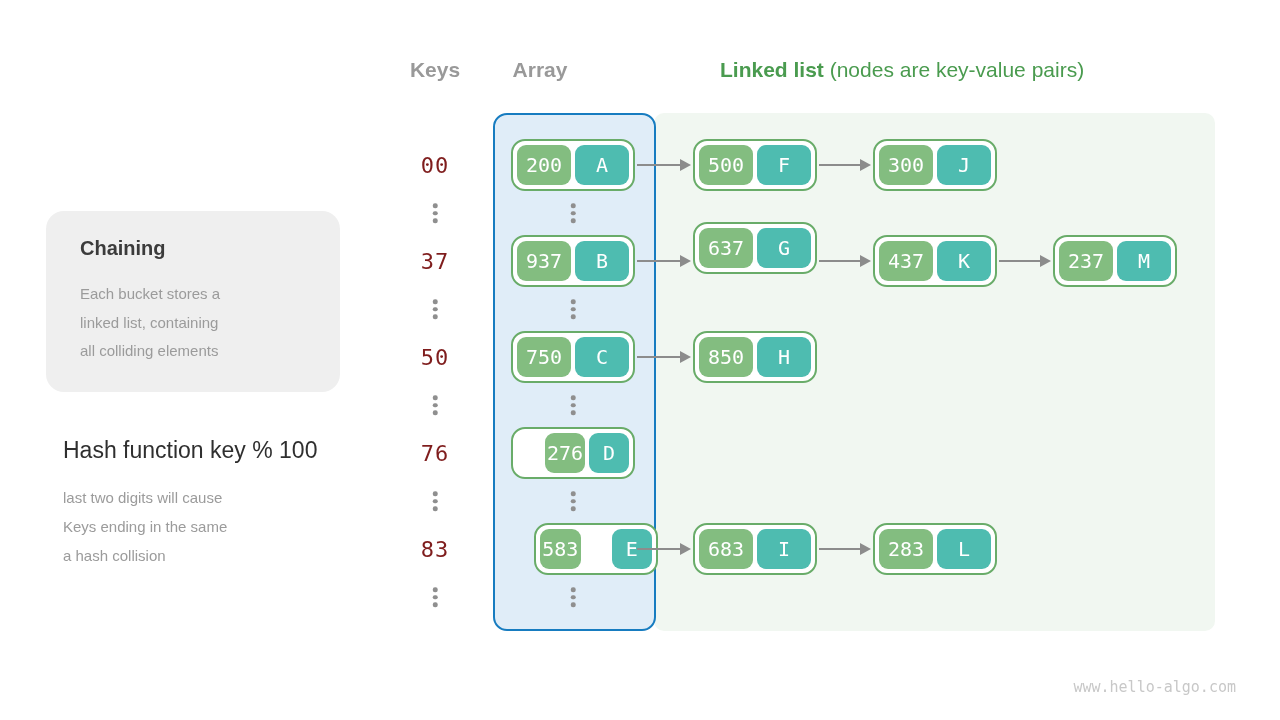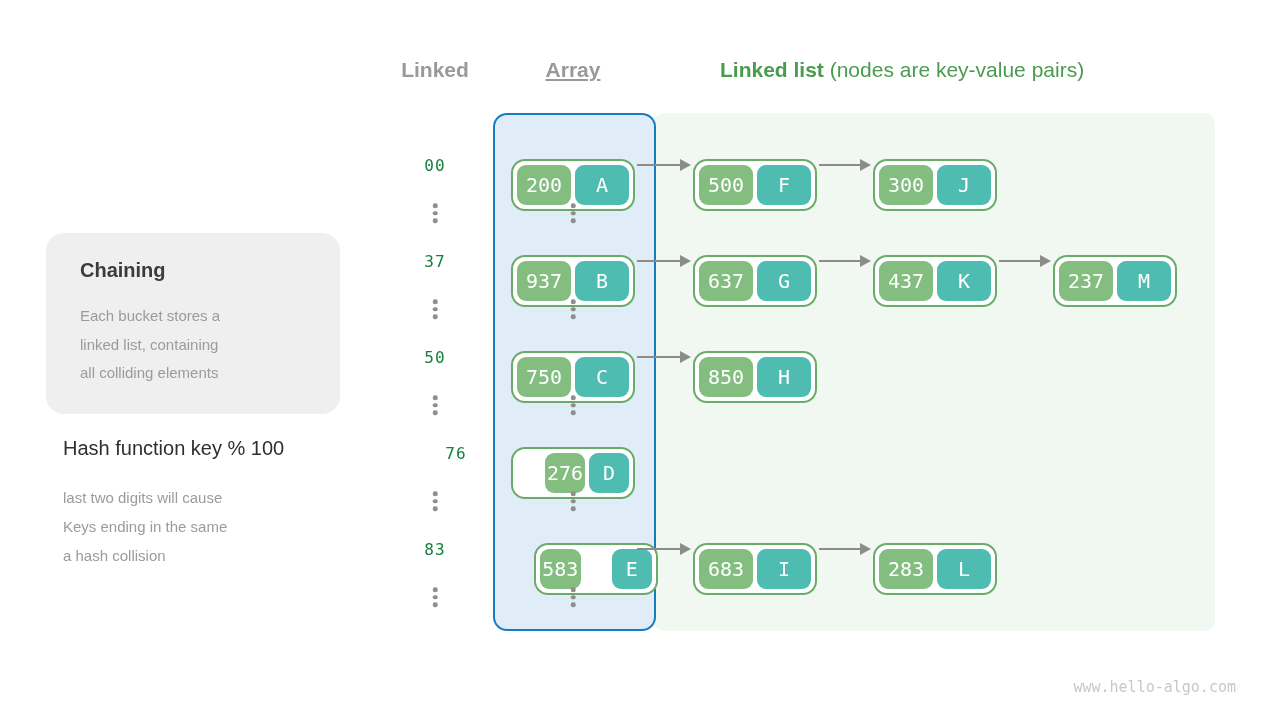--- a/index.html
+++ b/index.html
@@ -7,61 +7,61 @@
          font-family:"Liberation Sans",sans-serif;}
 
   
   .col-header{position:absolute;top:58px;font-size:21px;font-weight:bold;color:#999999;white-space:nowrap;}
   .center-x{transform:translateX(-50%);}
   #linked-header{position:absolute;top:58px;left:720px;font-size:21px;color:#4a9b4f;white-space:nowrap;}
   #linked-header .bold{font-weight:bold;}
 
   
   #chaining-box{position:absolute;left:46px;top:211px;width:294px;height:181px;
-                background:#efefef;border-radius:18px;box-sizing:border-box;padding:26px 24px 0 34px;margin-top:22px;}
+                background:#efefef;border-radius:18px;box-sizing:border-box;padding:26px 24px 0 34px;}
   #chaining-title{font-size:20px;font-weight:bold;color:#3b3b3b;margin-bottom:20px;}
   .gray-lines{font-size:15px;color:#9b9b9b;line-height:28.5px;}
-  #hash-label{position:absolute;left:63px;top:437px;font-size:20px;color:#2f2f2f;white-space:nowrap;}
+  #hash-label{position:absolute;left:63px;top:437px;font-size:23px;color:#2f2f2f;white-space:nowrap;}
   #hash-note{position:absolute;left:63px;top:483px;line-height:29px;}
 
   
   #list-panel{position:absolute;left:654px;top:113px;width:561px;height:518px;
               background:#f1f7f1;border-radius:10px;}
   #array-band{position:absolute;left:493px;top:113px;width:163px;height:518px;box-sizing:border-box;
               background:#e0edf8;border:2.5px solid #177cc0;border-radius:14px;}
 
   
   #rows{position:absolute;left:0;top:0;width:100%;height:100%;}
   .idx{position:absolute;transform:translate(-50%,-50%);font-family:"DejaVu Sans Mono",monospace;
-       font-size:16px;color:#15803d;letter-spacing:1px;white-space:nowrap;text-align:center;}
+       font-size:22px;color:#7f1d1d;letter-spacing:1px;white-space:nowrap;text-align:center;}
   .node{position:absolute;width:124px;height:52px;box-sizing:border-box;transform:translateY(-50%);
         background:#ffffff;border:2px solid #69ac69;border-radius:14px;
-        display:flex;align-items:center;justify-content:center;gap:4px;padding:4px;margin-top:20px;}
+        display:flex;align-items:center;justify-content:center;gap:4px;padding:4px;}
   .pill{width:54px;height:40px;border-radius:9px;display:flex;align-items:center;justify-content:center;
         font-family:"DejaVu Sans Mono",monospace;font-size:20px;color:#ffffff;}
   .pill.key{background:#83bd80;}
   .pill.val{background:#4ebcb0;}
   .arrow{position:absolute;height:14px;transform:translateY(-50%);}
   .arrow::before{content:"";position:absolute;left:0;right:9px;top:50%;height:2.5px;margin-top:-1.25px;background:#8c8c8c;}
   .arrow::after{content:"";position:absolute;right:0;top:50%;margin-top:-6.5px;
                 border-left:11px solid #8c8c8c;border-top:6.5px solid transparent;border-bottom:6.5px solid transparent;}
   .vdots{position:absolute;transform:translate(-50%,-50%);display:flex;flex-direction:column;gap:3px;}
   .vdots i{width:4.5px;height:4.5px;border-radius:50%;background:#8f8f8f;}
 
   
   #watermark{position:absolute;right:44px;top:678px;font-family:"DejaVu Sans Mono",monospace;
              font-size:15px;color:#c8c8c8;white-space:nowrap;}
 </style>
 </head>
 <body>
 
 <div id="stage">
 
-  <div class="col-header center-x" style="left:435px;">Linked</div>
-  <div class="col-header center-x" style="left:573px;text-decoration:underline;">Array</div>
+  <div class="col-header center-x" style="left:435px;">Keys</div>
+  <div class="col-header center-x" style="left:540px;">Array</div>
   <div id="linked-header">
     <span class="bold">Linked list</span><span> (nodes are key-value pairs)</span>
   </div>
 
   <div id="chaining-box">
     <div id="chaining-title">Chaining</div>
     <div class="gray-lines">
       <div>Each bucket stores a</div>
       <div>linked list, containing</div>
       <div>all colliding elements</div>
@@ -101,21 +101,21 @@
       <div class="vdots" style="left: 573px; top: 213px;">
         <i></i>
         <i></i>
         <i></i>
       </div>
       <div class="idx" style="left: 435px; top: 261px;">37</div>
       <div class="node" style="left: 511px; top: 261px;">
         <div class="pill key">937</div>
         <div class="pill val">B</div>
       </div>
-      <div class="node" style="left: 693px; top: 261px;">
+      <div class="node" style="left: 693px; top: 248px;">
         <div class="pill key">637</div>
         <div class="pill val">G</div>
       </div>
       <div class="node" style="left: 873px; top: 261px;">
         <div class="pill key">437</div>
         <div class="pill val">K</div>
       </div>
       <div class="node" style="left: 1053px; top: 261px;">
         <div class="pill key">237</div>
         <div class="pill val">M</div>
@@ -146,21 +146,21 @@
       <div class="vdots" style="left: 435px; top: 405px;">
         <i></i>
         <i></i>
         <i></i>
       </div>
       <div class="vdots" style="left: 573px; top: 405px;">
         <i></i>
         <i></i>
         <i></i>
       </div>
-      <div class="idx" style="left: 435px; top: 453px; margin-left: 21px;">76</div>
+      <div class="idx" style="left: 435px; top: 453px;">76</div>
       <div class="node" style="left: 511px; top: 453px; padding-left: 32px;">
         <div class="pill key">276</div>
         <div class="pill val">D</div>
       </div>
       <div class="vdots" style="left: 435px; top: 501px;">
         <i></i>
         <i></i>
         <i></i>
       </div>
       <div class="vdots" style="left: 573px; top: 501px;">

